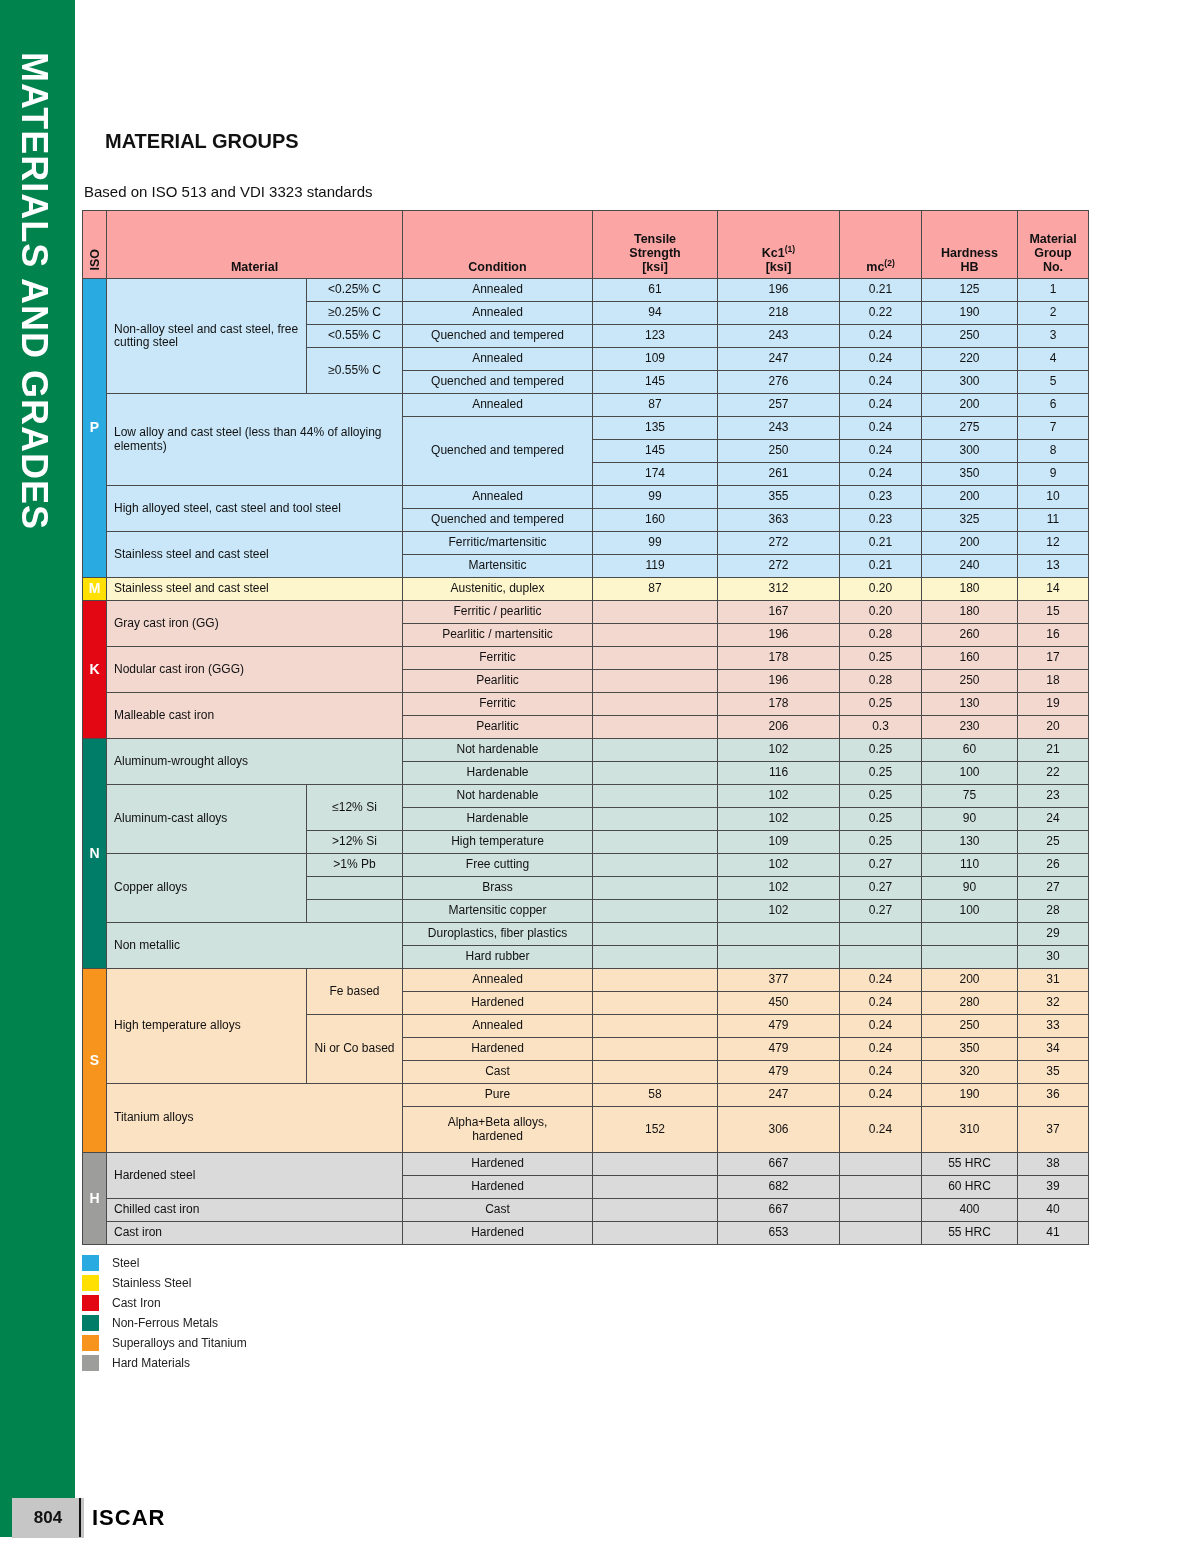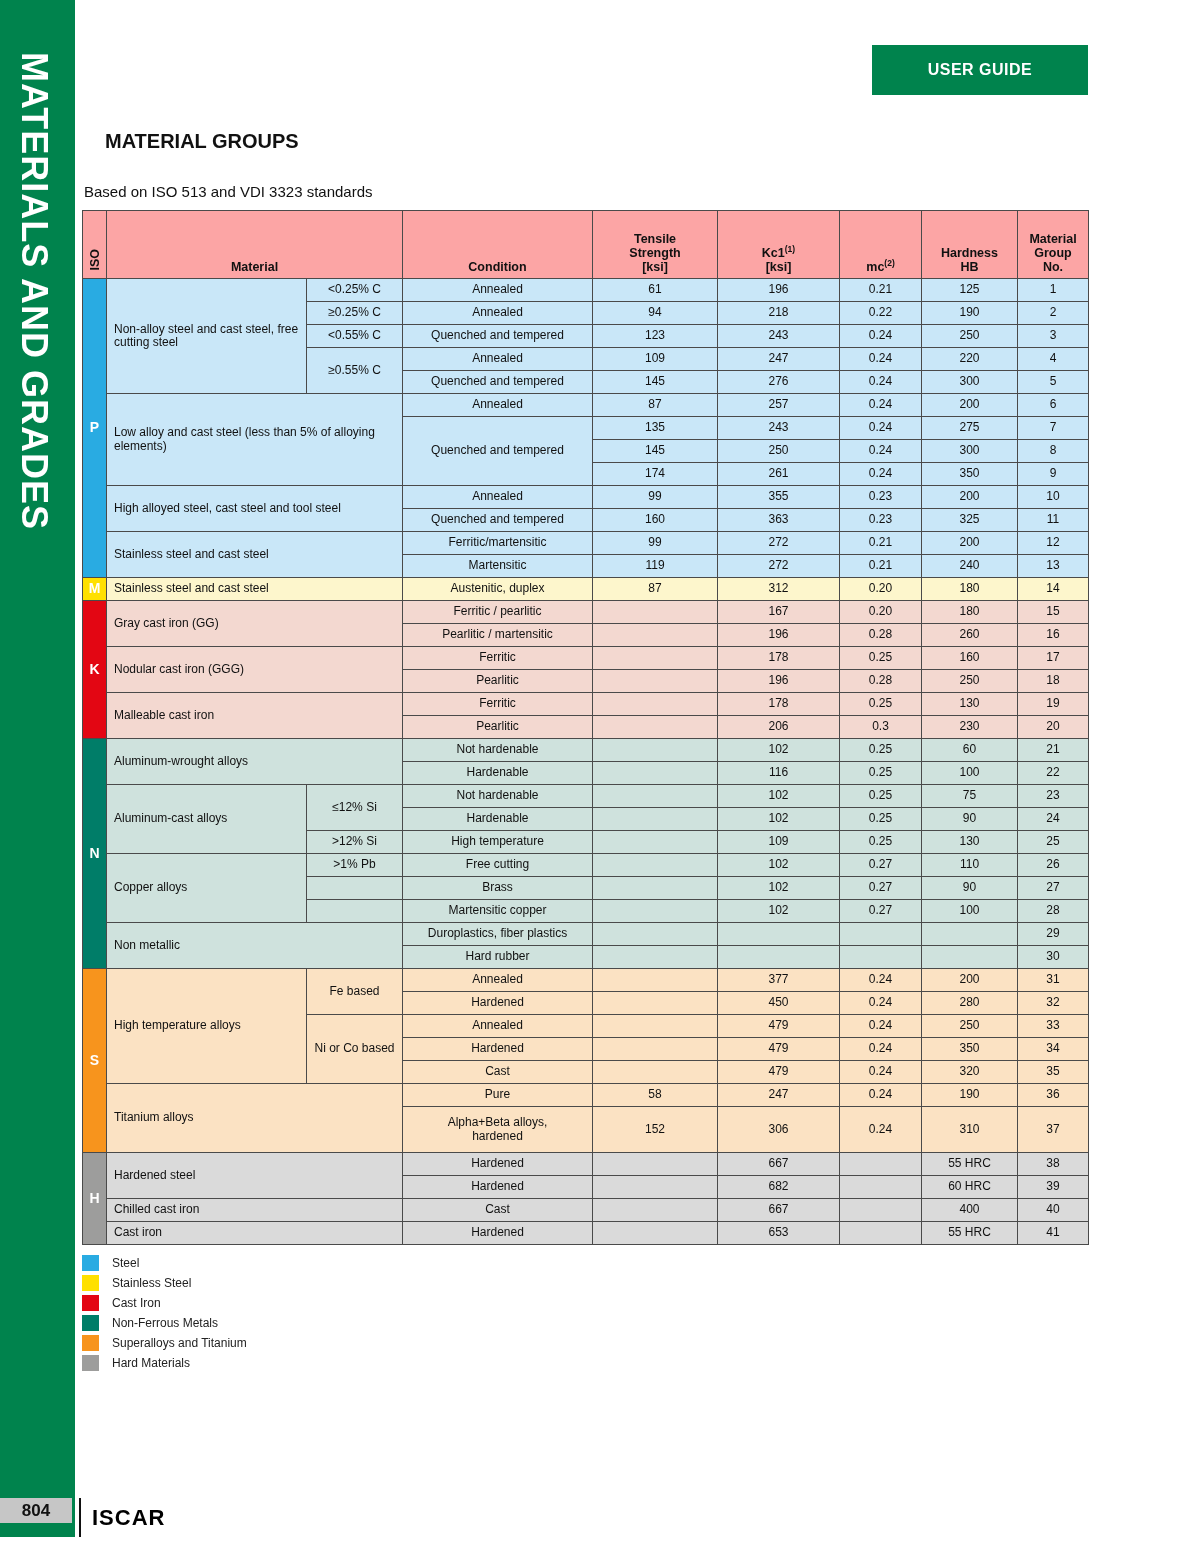--- a/index.html
+++ b/index.html
@@ -71,37 +71,36 @@
   .legend-swatch { width:17px; height:16px; margin-right:13px; flex:0 0 auto; }
   .legend-label { font-size:12px; color:#222; }
 
   
   .footnotes { position:absolute; left:82px; top:1377px; font-size:11.5px; color:#222; }
   .footnote { margin-bottom:6px; }
   .fn-marker { font-weight:bold; font-size:8px; }
 
   
   .page-num {
-    position:absolute; left:0; top:1498px; width:72px; height:25px;
+    position:absolute; left:12px; top:1498px; width:72px; height:40px;
     background:var(--pagenum_bg); display:flex; align-items:center; justify-content:center;
     font-weight:bold; font-size:17px; color:#111;
   }
   .brand-rule { position:absolute; left:79px; top:1498px; width:2px; height:39px; background:#111; }
   .brand { position:absolute; left:92px; top:1505px; font-weight:bold; font-size:22px; letter-spacing:1px; color:#000; }
 </style>
 </head>
 <body>
 
 <div class="page">
 
   <div class="sidebar">
     <div class="sidebar-title">MATERIALS AND GRADES</div>
   </div>
 
-  <div class="user-guide">USER GUIDE</div>
 
   <div class="title">MATERIAL GROUPS</div>
   <div class="subtitle">Based on ISO 513 and VDI 3323 standards</div>
 
   <table class="mg-table">
     <colgroup>
       <col style="width:24px">
         <col style="width:200px">
         <col style="width:96px">
         <col style="width:190px">
@@ -182,21 +181,21 @@
         </tr>
         <tr class="g-p">
           <td class="cond">Quenched and tempered</td>
           <td class="num">145</td>
           <td class="num">276</td>
           <td class="num">0.24</td>
           <td class="num">300</td>
           <td class="num">5</td>
         </tr>
         <tr class="g-p">
-          <td rowspan="4" colspan="2" class="mat">Low alloy and cast steel (less than 5% of alloying elements)</td>
+          <td rowspan="4" colspan="2" class="mat">Low alloy and cast steel (less than 44% of alloying elements)</td>
           <td class="cond">Annealed</td>
           <td class="num">87</td>
           <td class="num">257</td>
           <td class="num">0.24</td>
           <td class="num">200</td>
           <td class="num">6</td>
         </tr>
         <tr class="g-p">
           <td rowspan="3" class="cond">Quenched and tempered</td>
           <td class="num">135</td>

